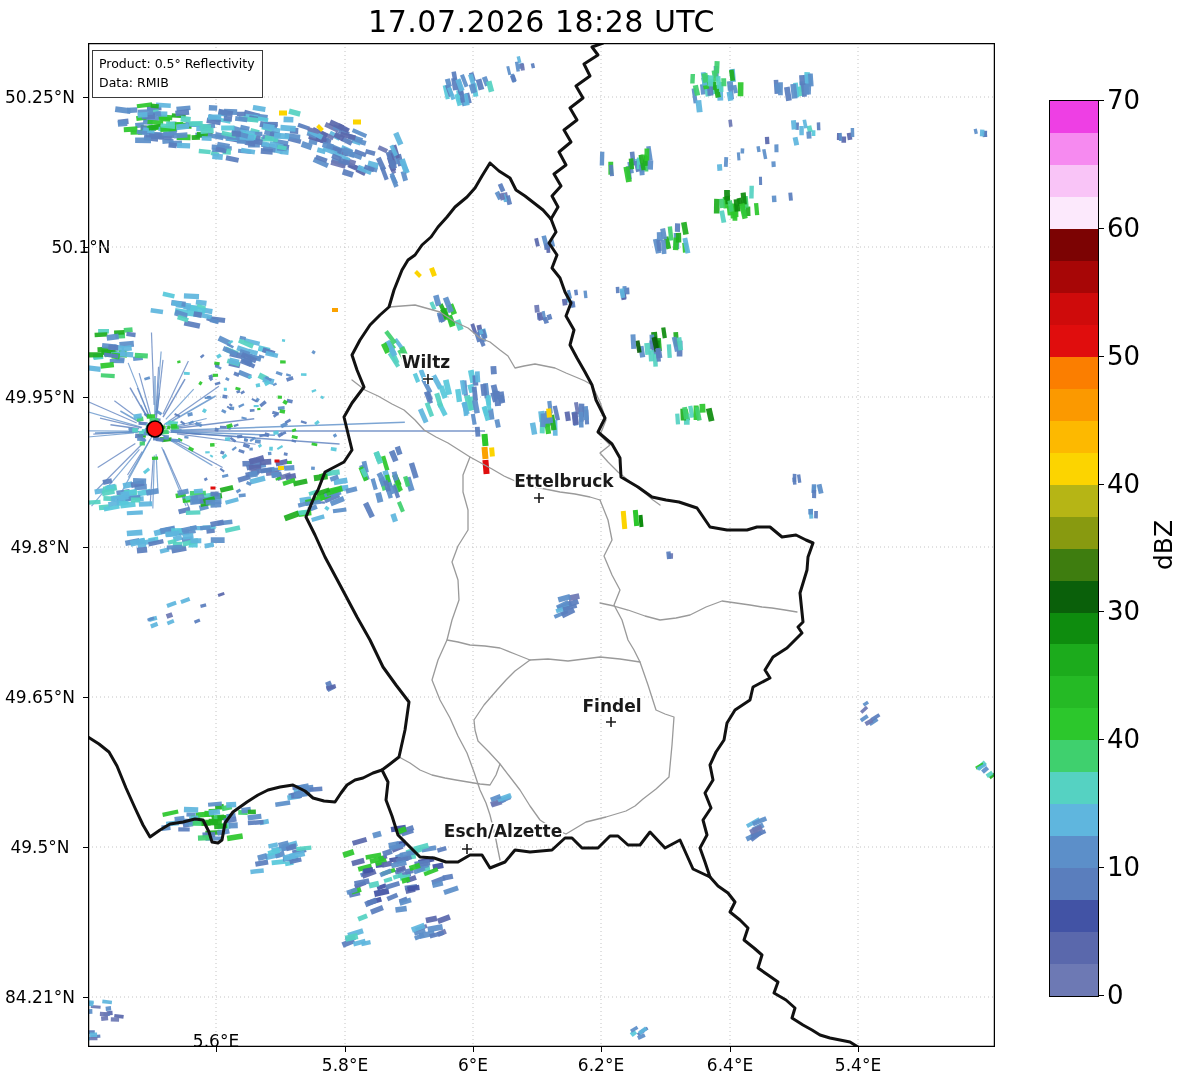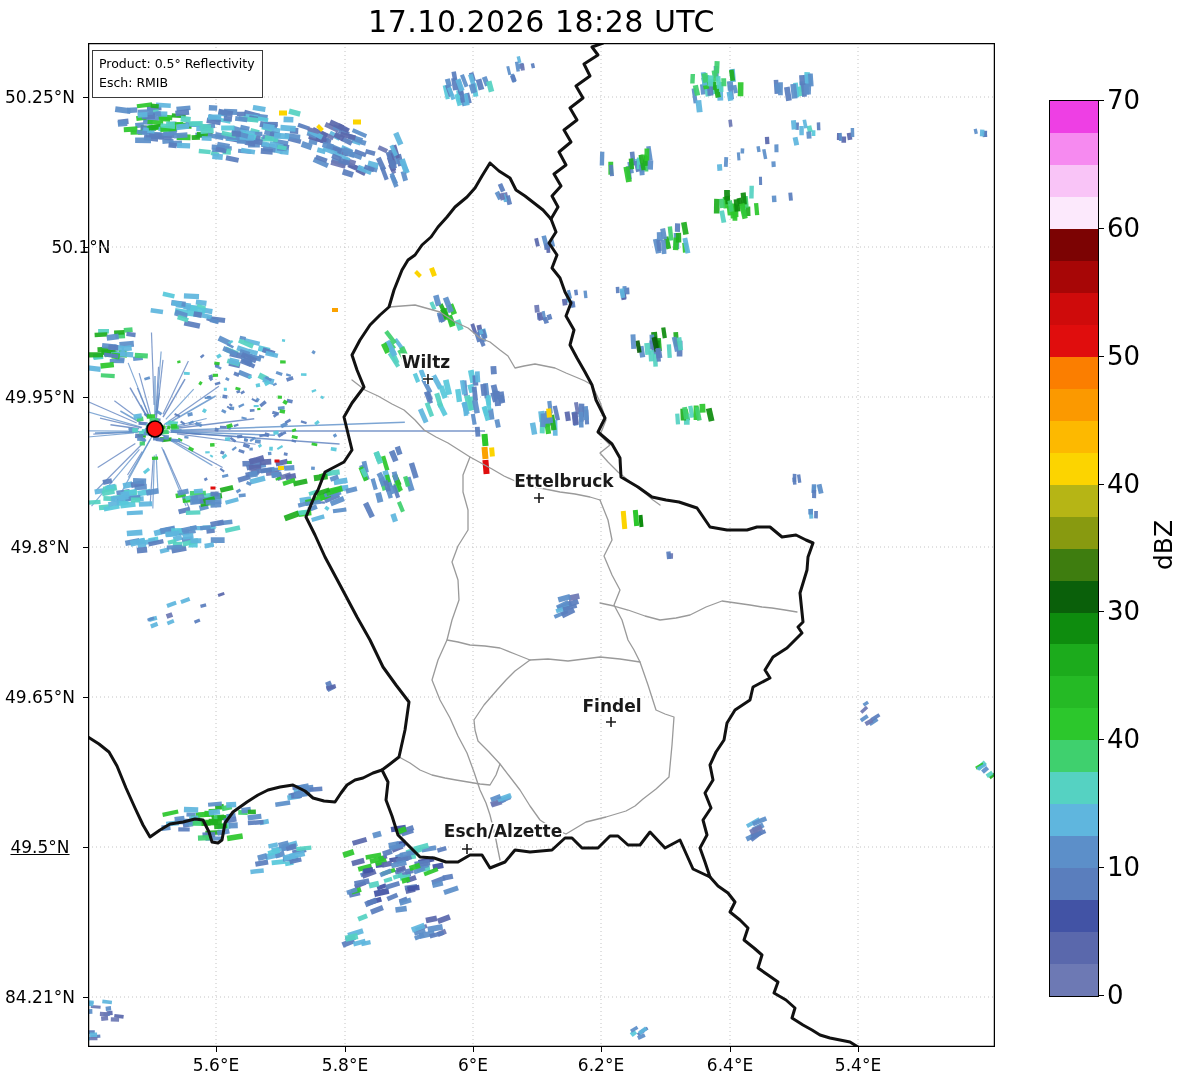--- a/index.html
+++ b/index.html
@@ -17,24 +17,24 @@
   #colorbar{position:absolute;border:1.2px solid #000;display:flex;flex-direction:column;z-index:2;}
   #colorbar .cb-seg{flex:1 1 auto;}
   .cb-label{position:absolute;transform:translateY(-50%);font-size:26px;white-space:nowrap;}
   #cb-unit{position:absolute;left:1163px;top:545px;transform:translate(-50%,-50%) rotate(-90deg);
        font-size:25px;white-space:nowrap;}
 </style>
 </head>
 <body>
 
 <div id="app">
-  <div id="page-title">17.10.2026 18:28 UTC</div>
+  <div id="page-title">17.07.2026 18:28 UTC</div>
   <div id="info-box">
     <div>Product: 0.5° Reflectivity</div>
-    <div>Esch: RMIB</div>
+    <div>Data: RMIB</div>
   </div>
   <svg id="map-svg" width="907" height="1004" viewBox="88 43 907 1004">
       <defs>
         <clipPath id="mapclip">
           <rect x="88" y="43" width="907" height="1004"></rect>
         </clipPath>
       </defs>
       <g clip-path="url(#mapclip)">
         <line x1="216" y1="43" x2="216" y2="1047" stroke="#c4c4c4" stroke-width="1" stroke-dasharray="1 3"></line>
         <line x1="345" y1="43" x2="345" y2="1047" stroke="#c4c4c4" stroke-width="1" stroke-dasharray="1 3"></line>
@@ -1400,21 +1400,21 @@
         <path d="M606 722 H616 M611 717 V727" stroke="#ffffff" stroke-width="4" fill="none"></path>
         <path d="M606 722 H616 M611 717 V727" stroke="#1a1a1a" stroke-width="1.6" fill="none"></path>
         <text x="612" y="712" text-anchor="middle" font-size="17" font-weight="bold" fill="#1a1a1a" stroke="#ffffff" stroke-width="3" paint-order="stroke" style="font-family: &quot;DejaVu Sans&quot;, &quot;Liberation Sans&quot;, sans-serif;">Findel</text>
         <path d="M462 849 H472 M467 844 V854" stroke="#ffffff" stroke-width="4" fill="none"></path>
         <path d="M462 849 H472 M467 844 V854" stroke="#1a1a1a" stroke-width="1.6" fill="none"></path>
         <text x="503" y="837" text-anchor="middle" font-size="17" font-weight="bold" fill="#1a1a1a" stroke="#ffffff" stroke-width="3" paint-order="stroke" style="font-family: &quot;DejaVu Sans&quot;, &quot;Liberation Sans&quot;, sans-serif;">Esch/Alzette</text>
       </g>
     </svg>
   <div id="axis-layer">
       <div class="tickmark" style="left: 216px; top: 1047px; width: 1px; height: 5px;"></div>
-      <div class="xtick-label" style="left: 216px; top: 1055px;">5.6°E</div>
+      <div class="xtick-label" style="left: 216px; top: 1031px;">5.6°E</div>
       <div class="tickmark" style="left: 345px; top: 1047px; width: 1px; height: 5px;"></div>
       <div class="xtick-label" style="left: 345px; top: 1055px;">5.8°E</div>
       <div class="tickmark" style="left: 473px; top: 1047px; width: 1px; height: 5px;"></div>
       <div class="xtick-label" style="left: 473px; top: 1055px;">6°E</div>
       <div class="tickmark" style="left: 601px; top: 1047px; width: 1px; height: 5px;"></div>
       <div class="xtick-label" style="left: 601px; top: 1055px;">6.2°E</div>
       <div class="tickmark" style="left: 730px; top: 1047px; width: 1px; height: 5px;"></div>
       <div class="xtick-label" style="left: 730px; top: 1055px;">6.4°E</div>
       <div class="tickmark" style="left: 858px; top: 1047px; width: 1px; height: 5px;"></div>
       <div class="xtick-label" style="left: 858px; top: 1055px;">5.4°E</div>
@@ -1422,21 +1422,21 @@
       <div class="ytick-label" style="top: 97px;">50.25°N</div>
       <div class="tickmark" style="left: 83px; top: 247px; width: 5px; height: 1px;"></div>
       <div class="ytick-label" style="top: 247px; padding-left: 41px;">50.1°N</div>
       <div class="tickmark" style="left: 83px; top: 397px; width: 5px; height: 1px;"></div>
       <div class="ytick-label" style="top: 397px;">49.95°N</div>
       <div class="tickmark" style="left: 83px; top: 547px; width: 5px; height: 1px;"></div>
       <div class="ytick-label" style="top: 547px;">49.8°N</div>
       <div class="tickmark" style="left: 83px; top: 697px; width: 5px; height: 1px;"></div>
       <div class="ytick-label" style="top: 697px;">49.65°N</div>
       <div class="tickmark" style="left: 83px; top: 847px; width: 5px; height: 1px;"></div>
-      <div class="ytick-label" style="top: 847px; text-decoration: underline;">49.5°N</div>
+      <div class="ytick-label" style="top: 847px;">49.5°N</div>
       <div class="tickmark" style="left: 83px; top: 997px; width: 5px; height: 1px;"></div>
       <div class="ytick-label" style="top: 997px;">84.21°N</div>
     </div>
   <div id="colorbar" style="left: 1049px; top: 100px; width: 48px; height: 895px;">
       <div class="cb-seg" style="background: rgb(238, 63, 228);"></div>
       <div class="cb-seg" style="background: rgb(246, 138, 240);"></div>
       <div class="cb-seg" style="background: rgb(249, 196, 247);"></div>
       <div class="cb-seg" style="background: rgb(252, 233, 252);"></div>
       <div class="cb-seg" style="background: rgb(124, 3, 3);"></div>
       <div class="cb-seg" style="background: rgb(167, 6, 6);"></div>

